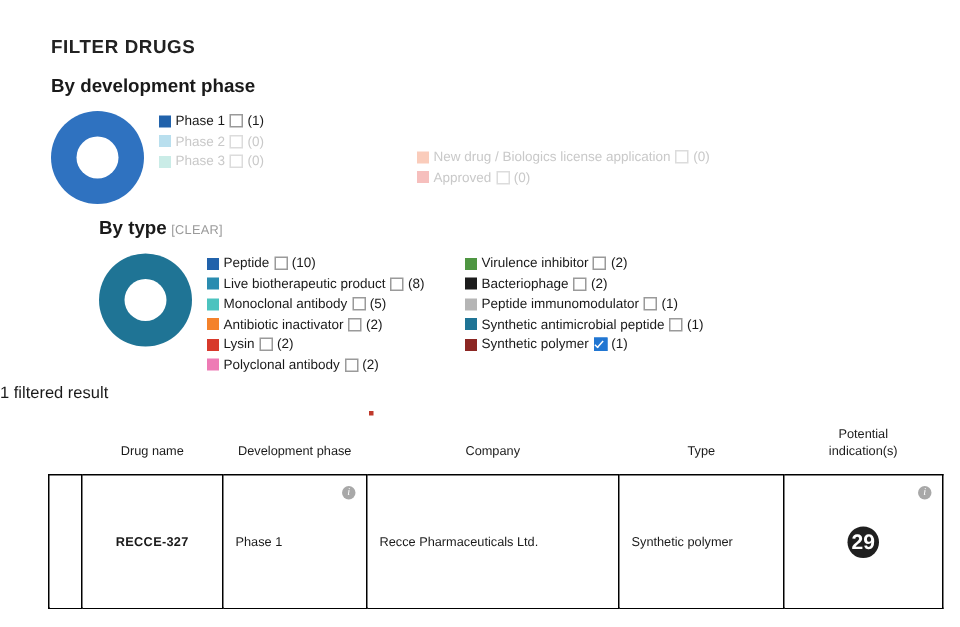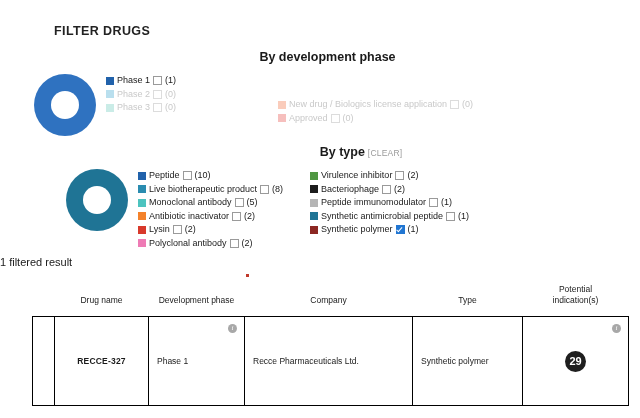--- a/index.html
+++ b/index.html
@@ -23,38 +23,37 @@
   }
 
   
   .filter-title {
     position: absolute;
     left: 34px; top: 24px;
     font-size: 12.5px;
     font-weight: bold;
     letter-spacing: .4px;
     color: #222;
-    margin-left: 20px;
   }
   .section-title {
     font-size: 12.5px;
     font-weight: bold;
     color: #1a1a1a;
   }
   .clear-link {
     font-size: 8.5px;
     font-weight: normal;
     color: #9a9a9a;
     letter-spacing: .2px;
     margin-left: 3px;
     cursor: pointer;
   }
 
   
-  .facet { position: absolute; text-align: center; }
+  .facet { position: absolute; }
   #facet-phase { left: 34px; top: 50px; width: 590px; }
   #facet-type  { left: 34px; top: 145px; width: 590px; margin-left: 32px; }
 
   .facet-body {
     position: relative;
     margin-top: 8px;
     display: flex;
     align-items: flex-start;
   }
 
@@ -211,21 +210,21 @@
     font-family: "Liberation Serif", serif;
     font-style: italic;
     cursor: pointer;
   }
   .count-badge {
     display: inline-block;
     width: 21px; height: 21px;
     border-radius: 50%;
     background: #1f1f1f;
     color: #ffffff;
-    font-size: 11px;
+    font-size: 14px;
     font-weight: bold;
     line-height: 21px;
     text-align: center;
   }
 </style>
 </head>
 <body>
 
 <div class="page">
 

